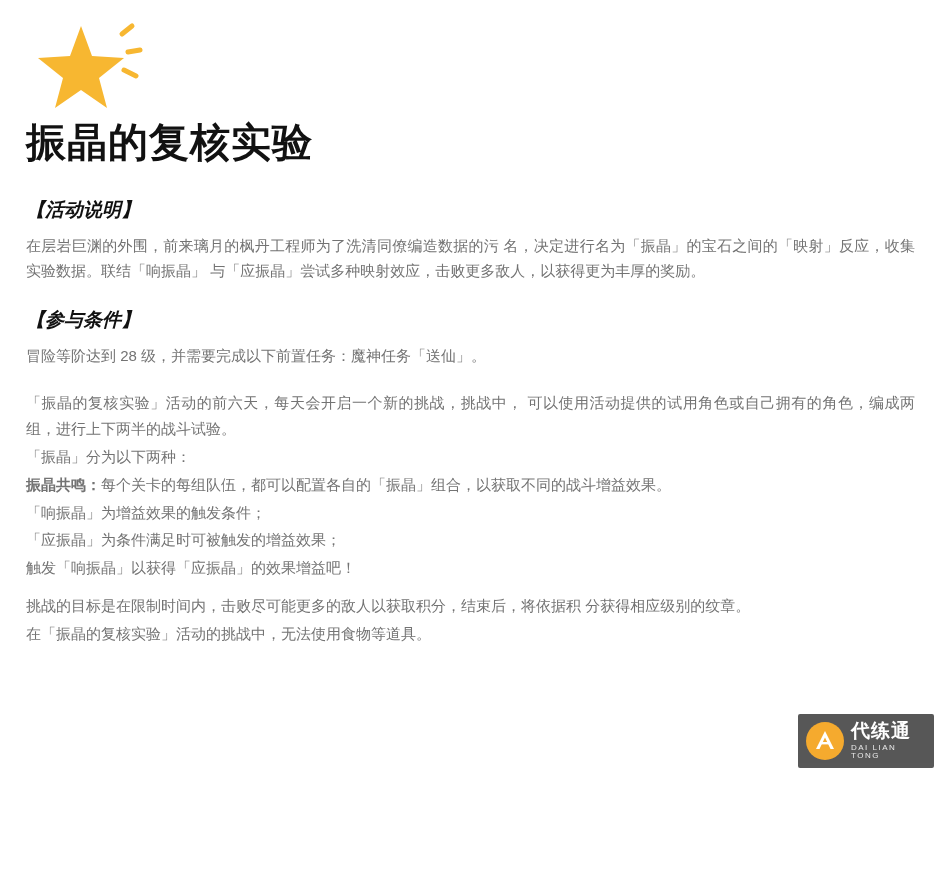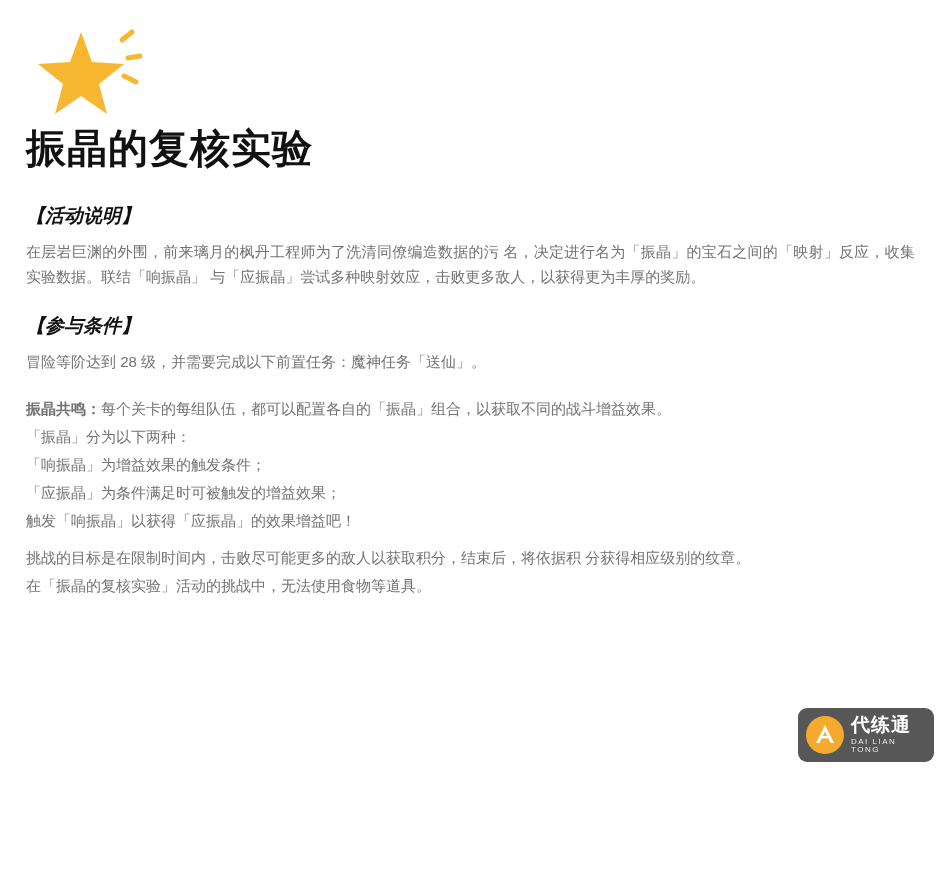--- a/index.html
+++ b/index.html
@@ -13,21 +13,21 @@
     position: relative;
     font-family: "Liberation Sans", "DejaVu Sans", sans-serif;
     color: #1a1a1a;
     overflow: hidden;
   }
   .page {
     position: relative;
     width: 942px;
     height: 772px;
     box-sizing: border-box;
-    padding: 24px 22px 0 22px;
+    padding: 18px 22px 0 22px;
   }
   
   .star-wrap {
     width: 120px;
     height: 96px;
     position: relative;
     margin-left: 4px;
   }
   .star-svg {
     position: absolute;
@@ -65,25 +65,25 @@
   }
   .inline-bold {
     font-weight: bold;
   }
   .block-spacer-18 { height: 18px; }
   .block-spacer-10 { height: 10px; }
   
   .watermark {
     position: absolute;
     right: 8px;
-    bottom: 10px;
+    bottom: 4px;
     width: 136px;
     height: 54px;
     background: #4f4f4f;
-    border-radius: 9px;
+    border-radius: 2px;
     display: flex;
     align-items: center;
     padding: 0 8px;
     box-sizing: border-box;
     opacity: 0.95;
   }
   .wm-badge {
     width: 38px;
     height: 38px;
     border-radius: 50%;
@@ -139,24 +139,25 @@
   <div class="block-spacer-18"></div>
 
   <div class="section">
     <div class="section-heading">【参与条件】</div>
     <p class="para">冒险等阶达到 28 级，并需要完成以下前置任务：魔神任务「送仙」。</p>
   </div>
 
   <div class="block-spacer-18"></div>
 
   <div class="section">
+    <p class="para">「振晶的复核实验」活动的前六天，每天会开启一个新的挑战，挑战中， 可以使用活动提供的试用角色或自己拥有的角色，编成两组，进行上下两半的战斗试验。</p>
+
+    <p class="para">「振晶」分为以下两种：</p>
 
     <p class="para"><span class="inline-bold">振晶共鸣：</span><span>每个关卡的每组队伍，都可以配置各自的「振晶」组合，以获取不同的战斗增益效果。</span></p>
-
-    <p class="para">「振晶」分为以下两种：</p>
     <p class="para">「响振晶」为增益效果的触发条件；</p>
     <p class="para">「应振晶」为条件满足时可被触发的增益效果；</p>
     <p class="para">触发「响振晶」以获得「应振晶」的效果增益吧！</p>
 
     <div class="block-spacer-10"></div>
 
     <p class="para">挑战的目标是在限制时间内，击败尽可能更多的敌人以获取积分，结束后，将依据积 分获得相应级别的纹章。</p>
     <p class="para">在「振晶的复核实验」活动的挑战中，无法使用食物等道具。</p>
   </div>
 

